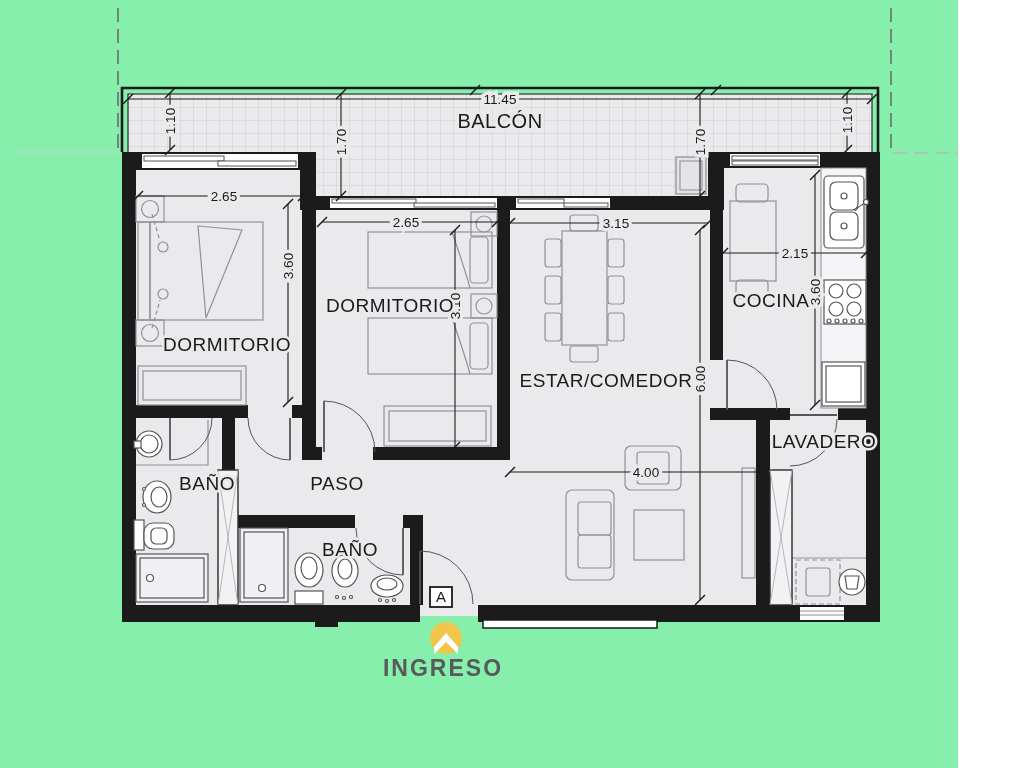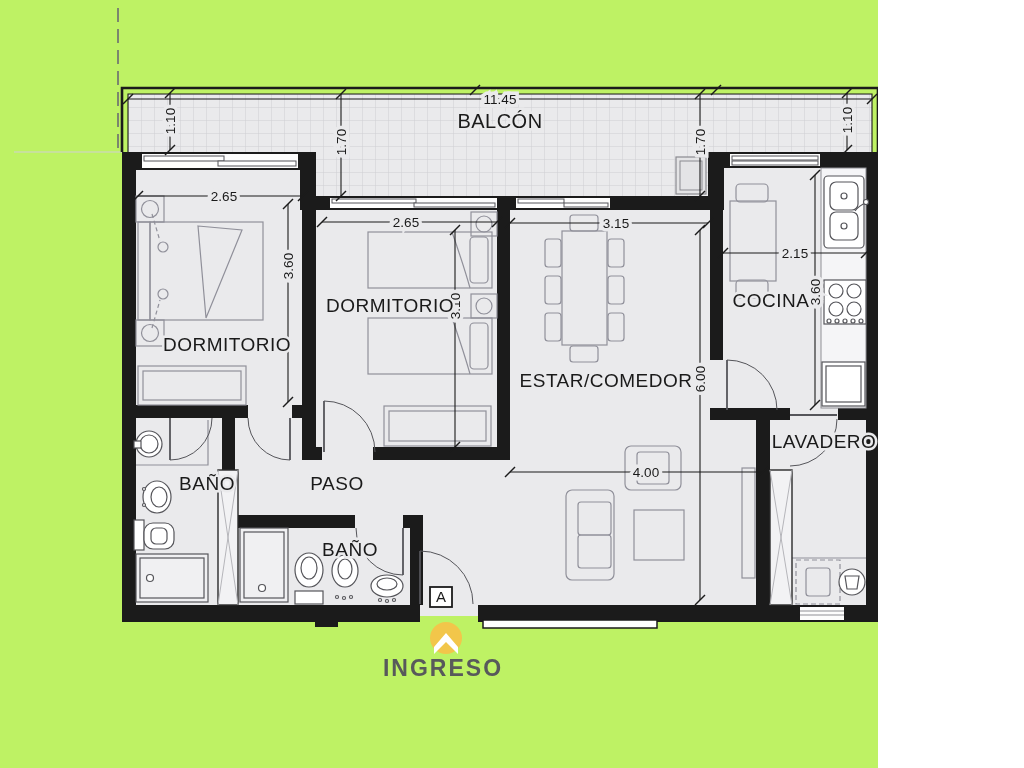--- a/index.html
+++ b/index.html
@@ -1,16 +1,16 @@
 <!DOCTYPE html>
 <html><head>
 <meta charset="utf-8">
 <style>
   html,body{margin:0;padding:0;background:#fff;}
-  .stage{position:relative;width:878px;height:768px;background:#bef264;overflow:hidden;}
+  .stage{position:relative;width:958px;height:768px;background:#86efac;overflow:hidden;}
   svg{display:block;}
   text{font-family:"Liberation Sans","DejaVu Sans",sans-serif;}
   .room-label{font-size:19px;fill:#1a1a1a;text-anchor:middle;paint-order:stroke;stroke:#eaeaec;stroke-width:5px;letter-spacing:.5px;}
   .room-label-lg{font-size:20px;}
   .dim-label{font-size:13.5px;fill:#1a1a1a;text-anchor:middle;paint-order:stroke;stroke:#eaeaec;stroke-width:7px;}
   .marker-label{font-size:15px;fill:#1a1a1a;text-anchor:middle;}
   .ingreso{font-size:23px;font-weight:bold;letter-spacing:2px;text-anchor:middle;}
   .wall{fill:#1b1b1b;}
   .furn{stroke:#90909a;stroke-width:1.2;fill:none;}
   .fix{stroke:#55555a;stroke-width:1.2;fill:#fff;}

